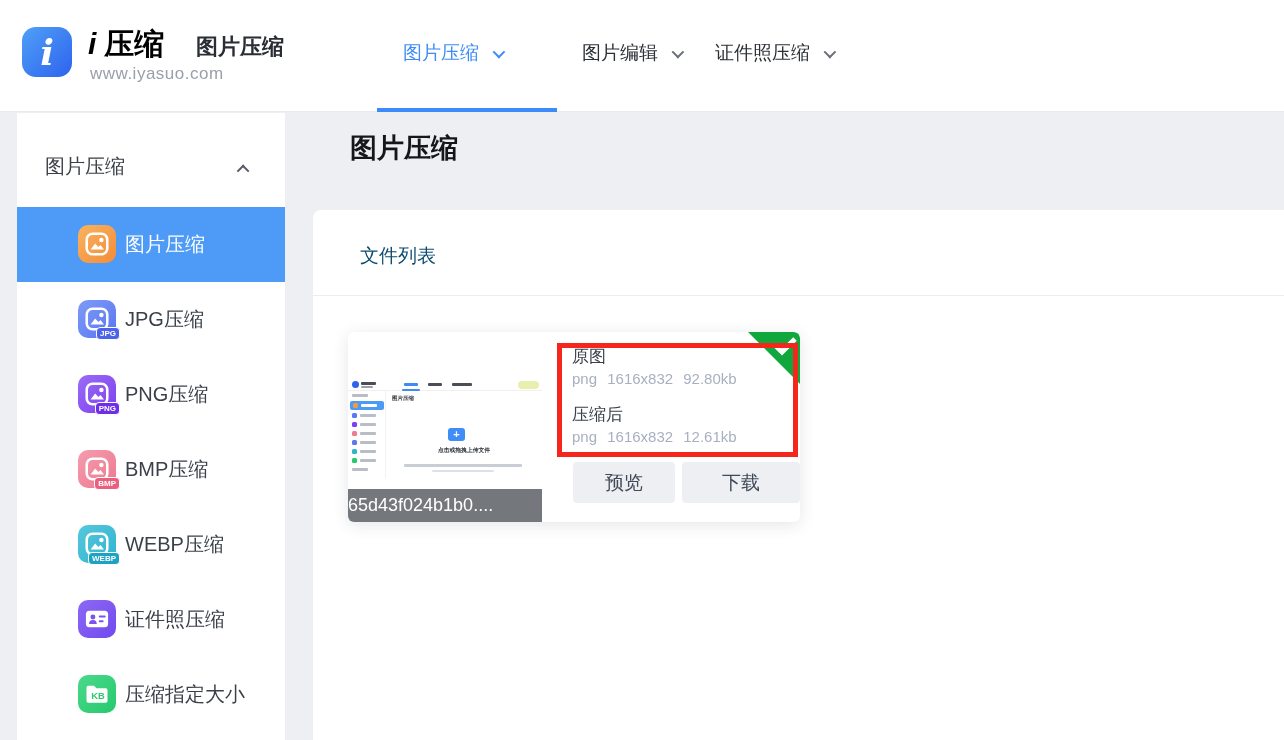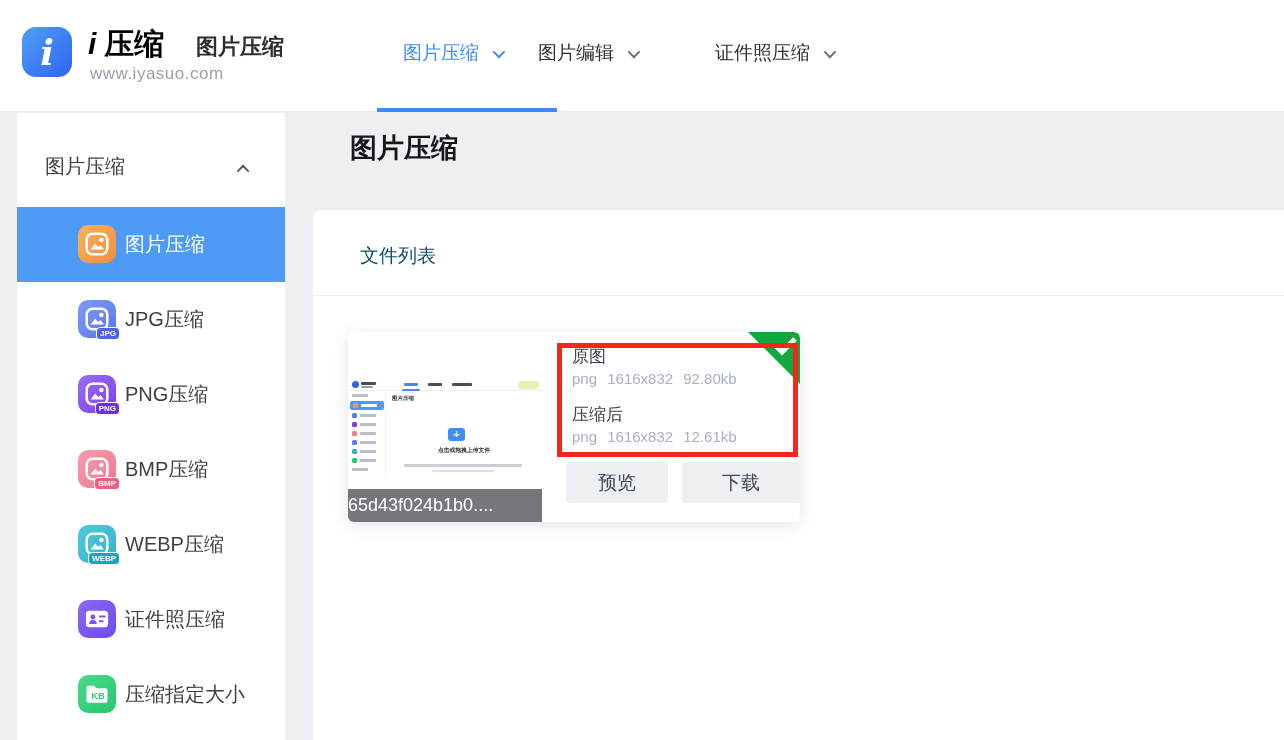--- a/index.html
+++ b/index.html
@@ -84,37 +84,37 @@
   .corner { position:absolute; right:0; top:0; width:52px; height:52px; z-index:2; }
   .hl-box { position:absolute; left:209px; top:11px; width:241px; height:114px; border:5px solid #f5261b; z-index:3; }
 
   
   .fi-label { position:absolute; left:224px; font-size:17px; color:#3a404a; }
   .fi-line  { position:absolute; left:224px; font-size:15px; color:#a8b0c0; word-spacing:6px; }
   .fi-orig-label { top:13px; } .fi-orig-line { top:38px; }
   .fi-comp-label { top:71px; } .fi-comp-line { top:96px; }
   .file-btn { position:absolute; top:130px; height:41px; background:#edeff3; border:none; border-radius:4px;
     font-size:19px; color:#404a58; font-family:inherit; cursor:pointer; }
-  .btn-preview { left:218px; width:102px; }
+  .btn-preview { left:225px; width:102px; }
   .btn-download{ left:334px; width:118px; }
 </style>
 </head>
 <body>
 
 <div class="header">
   <div class="logo-icon">i</div>
   <div class="brand"><span class="bi">i</span><span>压缩</span></div>
   <div class="brand-suffix">图片压缩</div>
   <div class="brand-url">www.iyasuo.com</div>
 
   <div class="nav-item active" style="left:403px;">
     <span>图片压缩</span>
     <span class="chev down blue"></span>
   </div>
-  <div class="nav-item" style="left:538px;align-items:center;">
+  <div class="nav-item" style="left:582px;align-items:center;">
     <span>图片编辑</span>
     <span class="chev down"></span>
   </div>
   <div class="nav-item" style="left:715px;">
     <span>证件照压缩</span>
     <span class="chev down"></span>
   </div>
   <div class="nav-underline"></div>
 </div>
 

